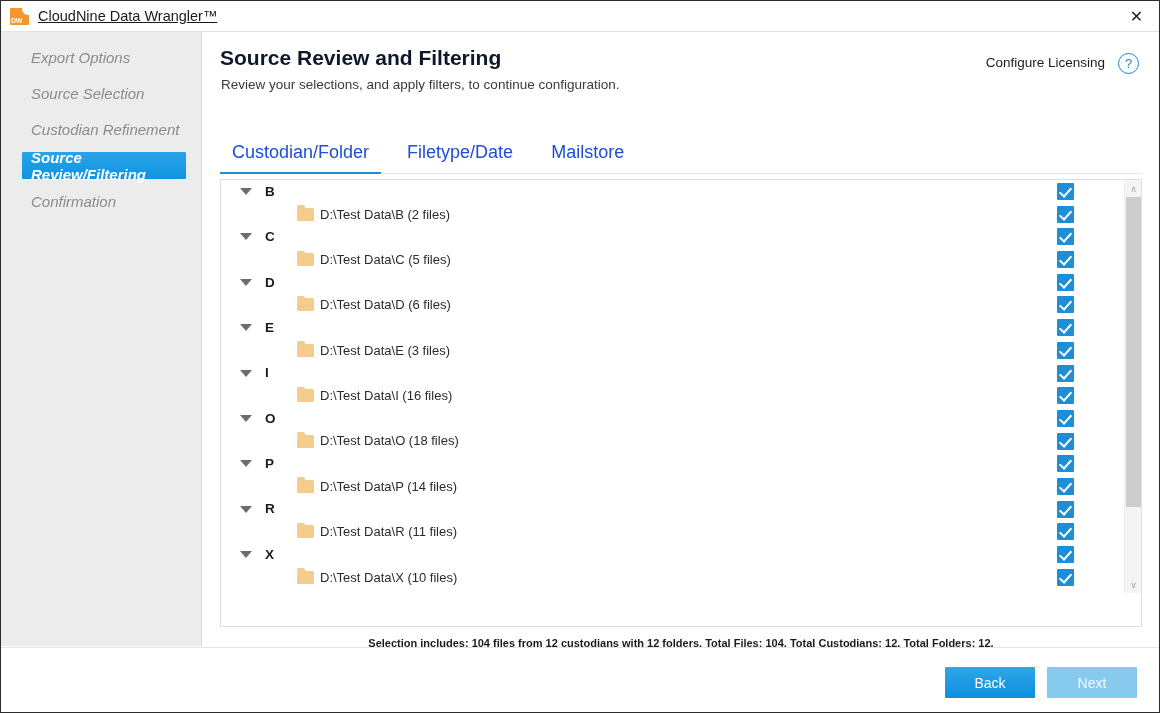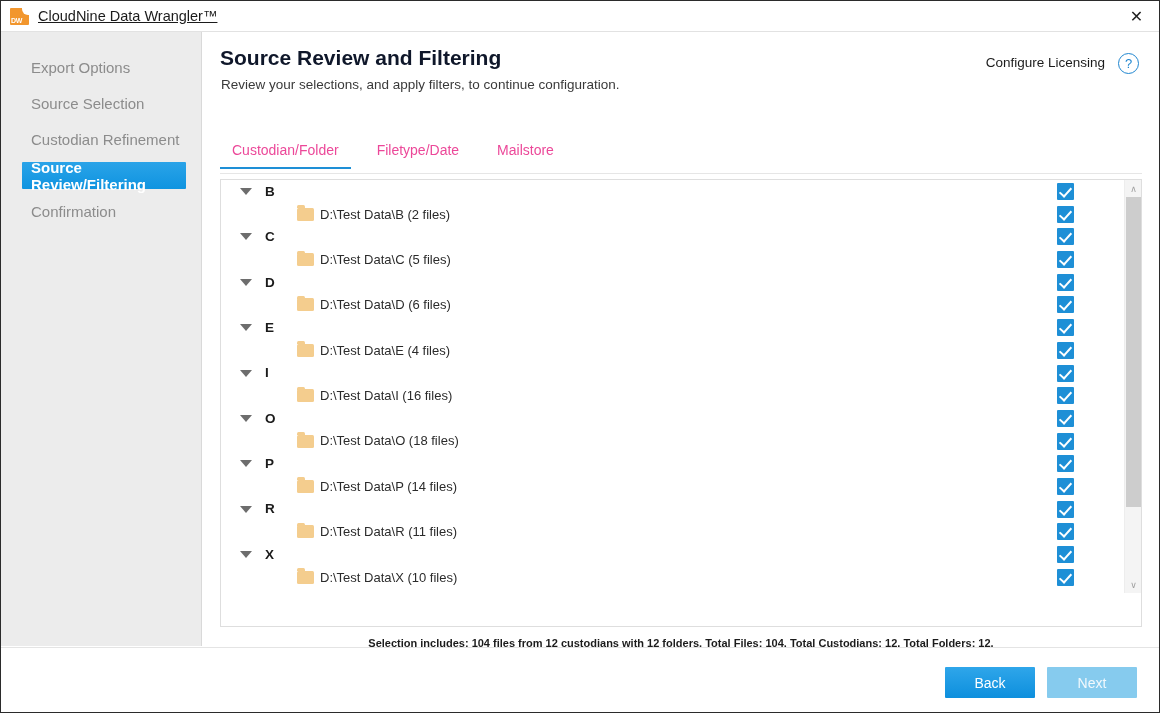--- a/index.html
+++ b/index.html
@@ -61,21 +61,22 @@
     font-size: 16px; color: #222; cursor: default;
     font-family: "DejaVu Sans", sans-serif;
   }
 
   
   .sidebar {
     position: absolute; left: 0; top: 31px;
     width: 201px; height: 614px;
     background: #ececec;
     border-right: 1px solid #d9d9d9;
-    padding-top: 22px;
+    padding-top: 12px;
+    font-style: italic;
   }
   .nav-item {
     height: 27px;
     margin: 0 15px 9px 21px;
     display: flex; align-items: center;
     font-size: 15px;
     color: #8c8c8c;
     padding-left: 9px;
     border-radius: 1px;
   }
@@ -117,21 +118,21 @@
 
   
   .tabs {
     position: absolute; left: 17px; top: 110px;
     width: 922px; height: 32px;
     display: flex;
     align-items: flex-start;
     border-bottom: 1px solid #e6e6e6;
   }
   .tab {
-    font-size: 14px; color: #ec4899;
+    font-size: 18px; color: #1d4ed8;
     padding: 0 12px 9px 12px;
     margin-right: 14px;
     border-bottom: 2.5px solid transparent;
   }
   .tab.active { border-bottom-color: #1e8fd6; }
 
   
   .treebox {
     position: absolute; left: 17px; top: 147px;
     width: 922px; height: 448px;
@@ -345,21 +346,21 @@
               <div class="folder-path">D:\Test Data\D (6 files)</div>
               <div class="chk row-chk"></div>
             </div>
             <div class="row">
               <div class="caret"></div>
               <div class="cust-letter">E</div>
               <div class="chk row-chk"></div>
             </div>
             <div class="row">
               <div class="folder-ico"></div>
-              <div class="folder-path">D:\Test Data\E (4 files)</div>
+              <div class="folder-path">D:\Test Data\E (3 files)</div>
               <div class="chk row-chk"></div>
             </div>
             <div class="row">
               <div class="caret"></div>
               <div class="cust-letter">I</div>
               <div class="chk row-chk"></div>
             </div>
             <div class="row">
               <div class="folder-ico"></div>
               <div class="folder-path">D:\Test Data\I (16 files)</div>

